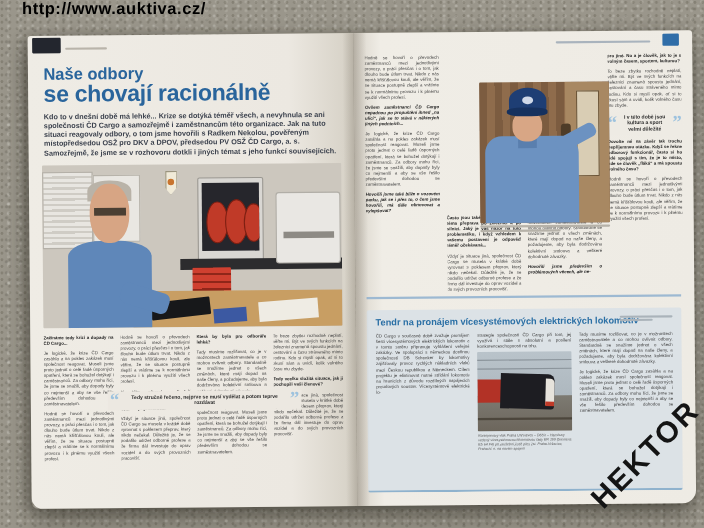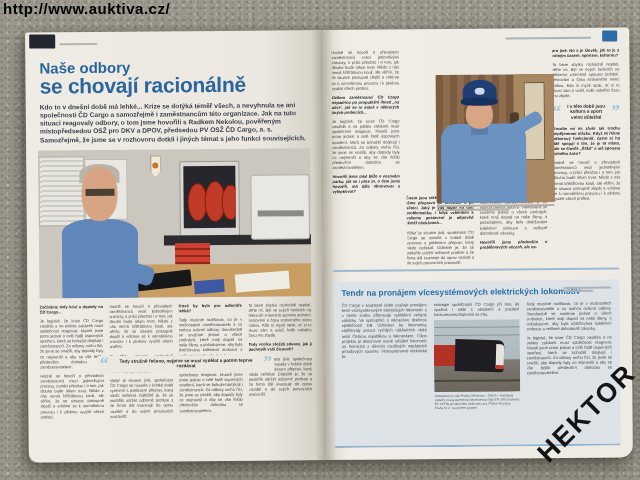--- a/index.html
+++ b/index.html
@@ -5,21 +5,21 @@
   html,body{margin:0;padding:0;}
   body{font-family:"Liberation Sans", sans-serif;}
   #stage{position:relative;width:640px;height:480px;overflow:hidden;
     background-color:#9a968b;
     background-image:
       radial-gradient(circle at 25% 35%, rgba(70,65,50,.25) 1px, transparent 1.6px),
       radial-gradient(circle at 70% 60%, rgba(255,255,250,.22) 1px, transparent 1.6px),
       radial-gradient(circle at 45% 80%, rgba(60,58,48,.2) 1px, transparent 1.8px),
       radial-gradient(circle at 85% 20%, rgba(240,238,230,.18) 1px, transparent 1.8px);
     background-size:7px 6px,11px 9px,13px 10px,9px 8px;}
-  .wm-url{position:absolute;left:3px;top:0px;font-size:15px;font-weight:bold;color:#000;
+  .wm-url{position:absolute;left:20px;top:0px;font-size:15px;font-weight:bold;color:#000;
     letter-spacing:.5px;z-index:60;}
   .wm-stamp{position:absolute;left:524px;top:398px;z-index:60;font-size:27px;font-weight:bold;
     color:#141414;transform:rotate(-45deg);letter-spacing:2px;}
   
   .spread{position:absolute;left:27px;top:30px;width:604px;height:430px;transform:rotate(-.5deg);
     display:flex;box-shadow:0 10px 22px rgba(30,28,20,.45), -4px 2px 10px rgba(30,28,20,.3);
     border-radius:3px 3px 14px 6px;}
   .page{position:relative;overflow:hidden;}
   .page.left{width:296px;background:linear-gradient(to right,#efece5 0%,#ece8e1 80%,#d6d1c6 99%);
     border-radius:3px 0 0 10px;}

